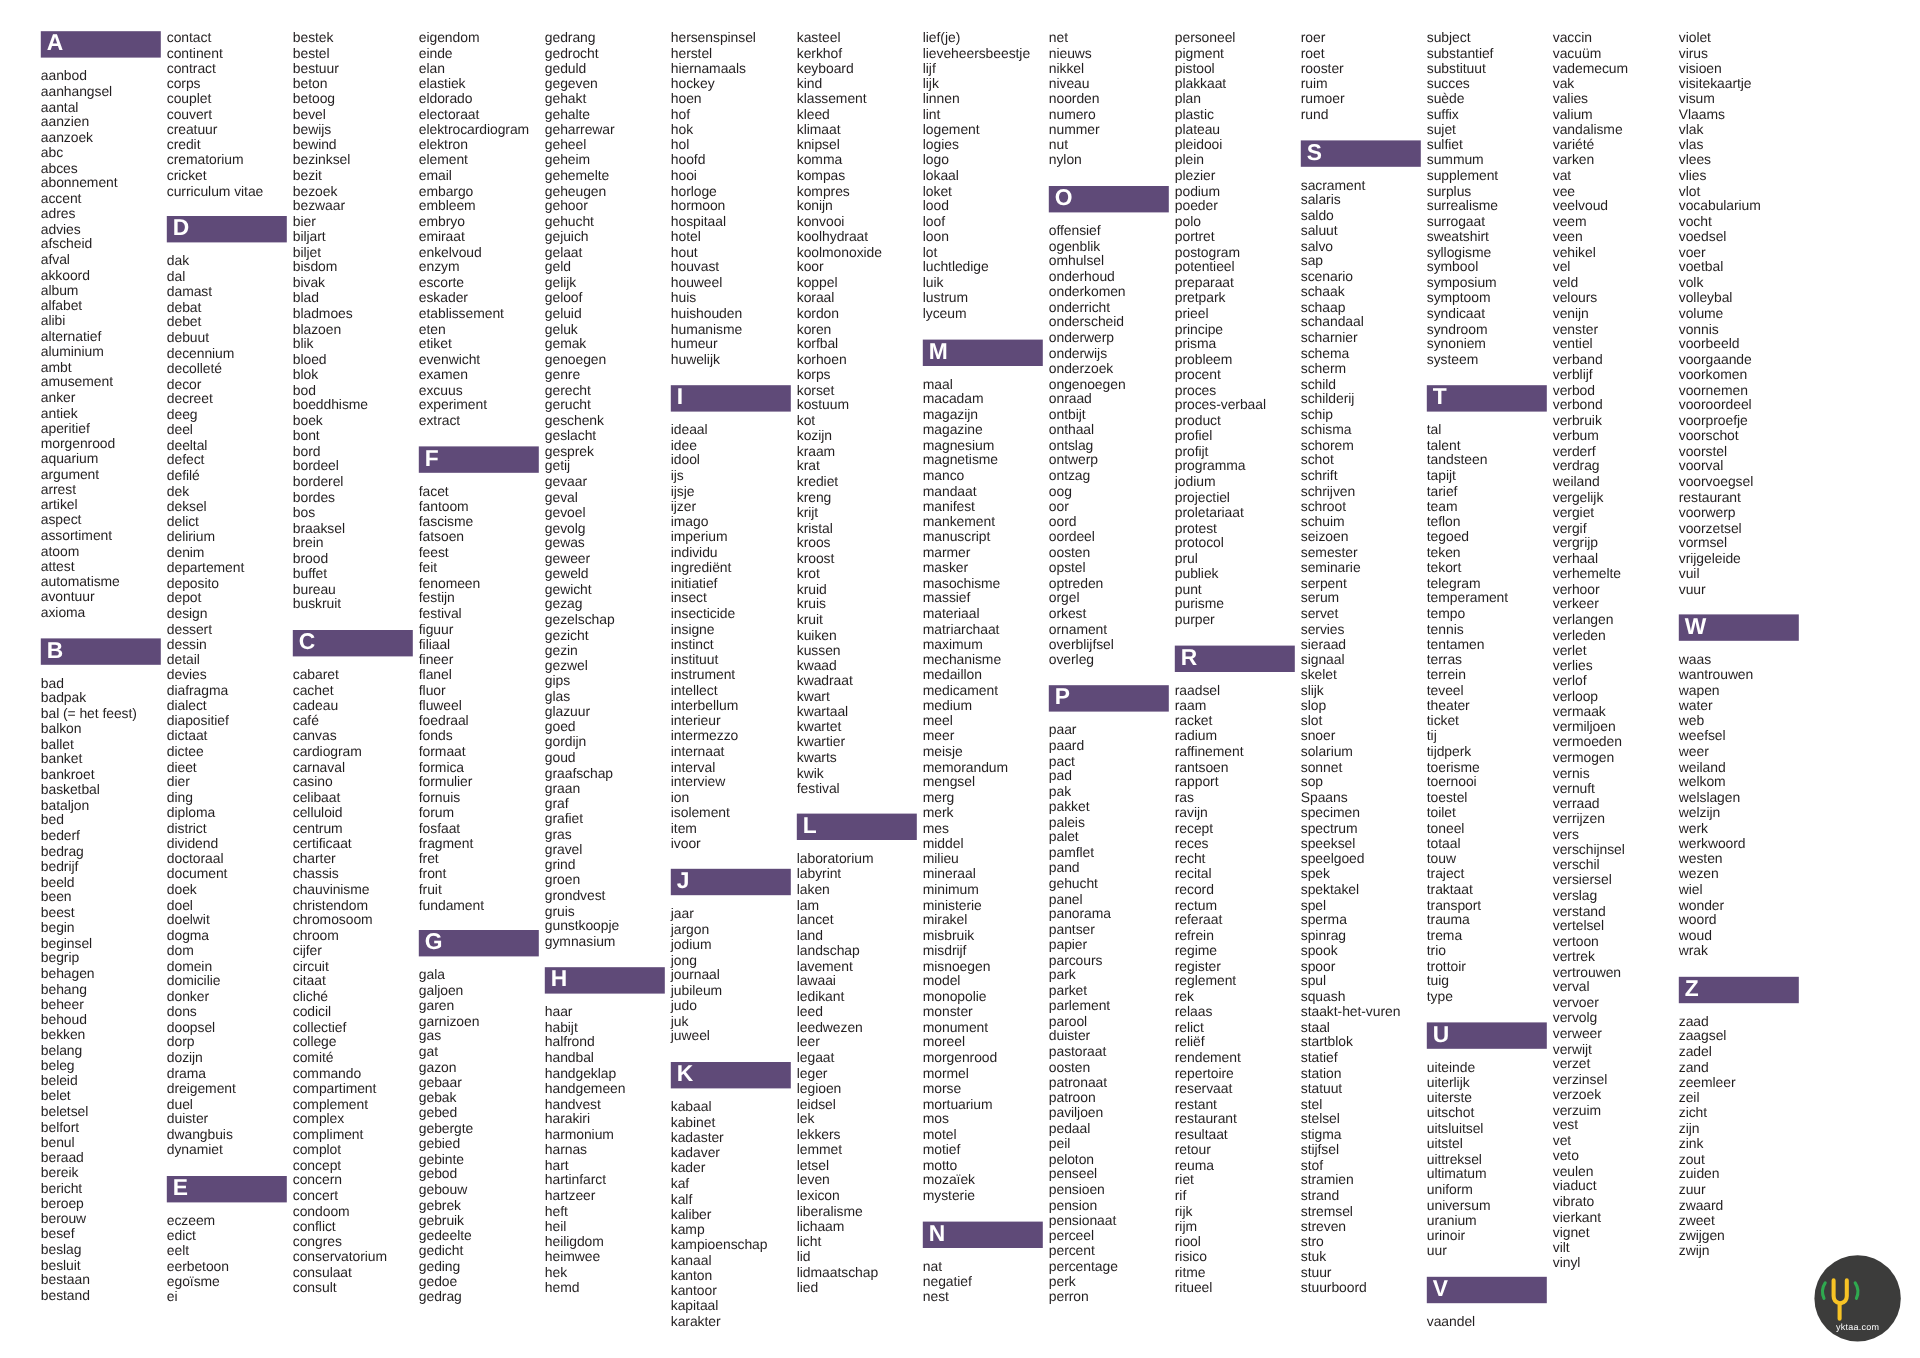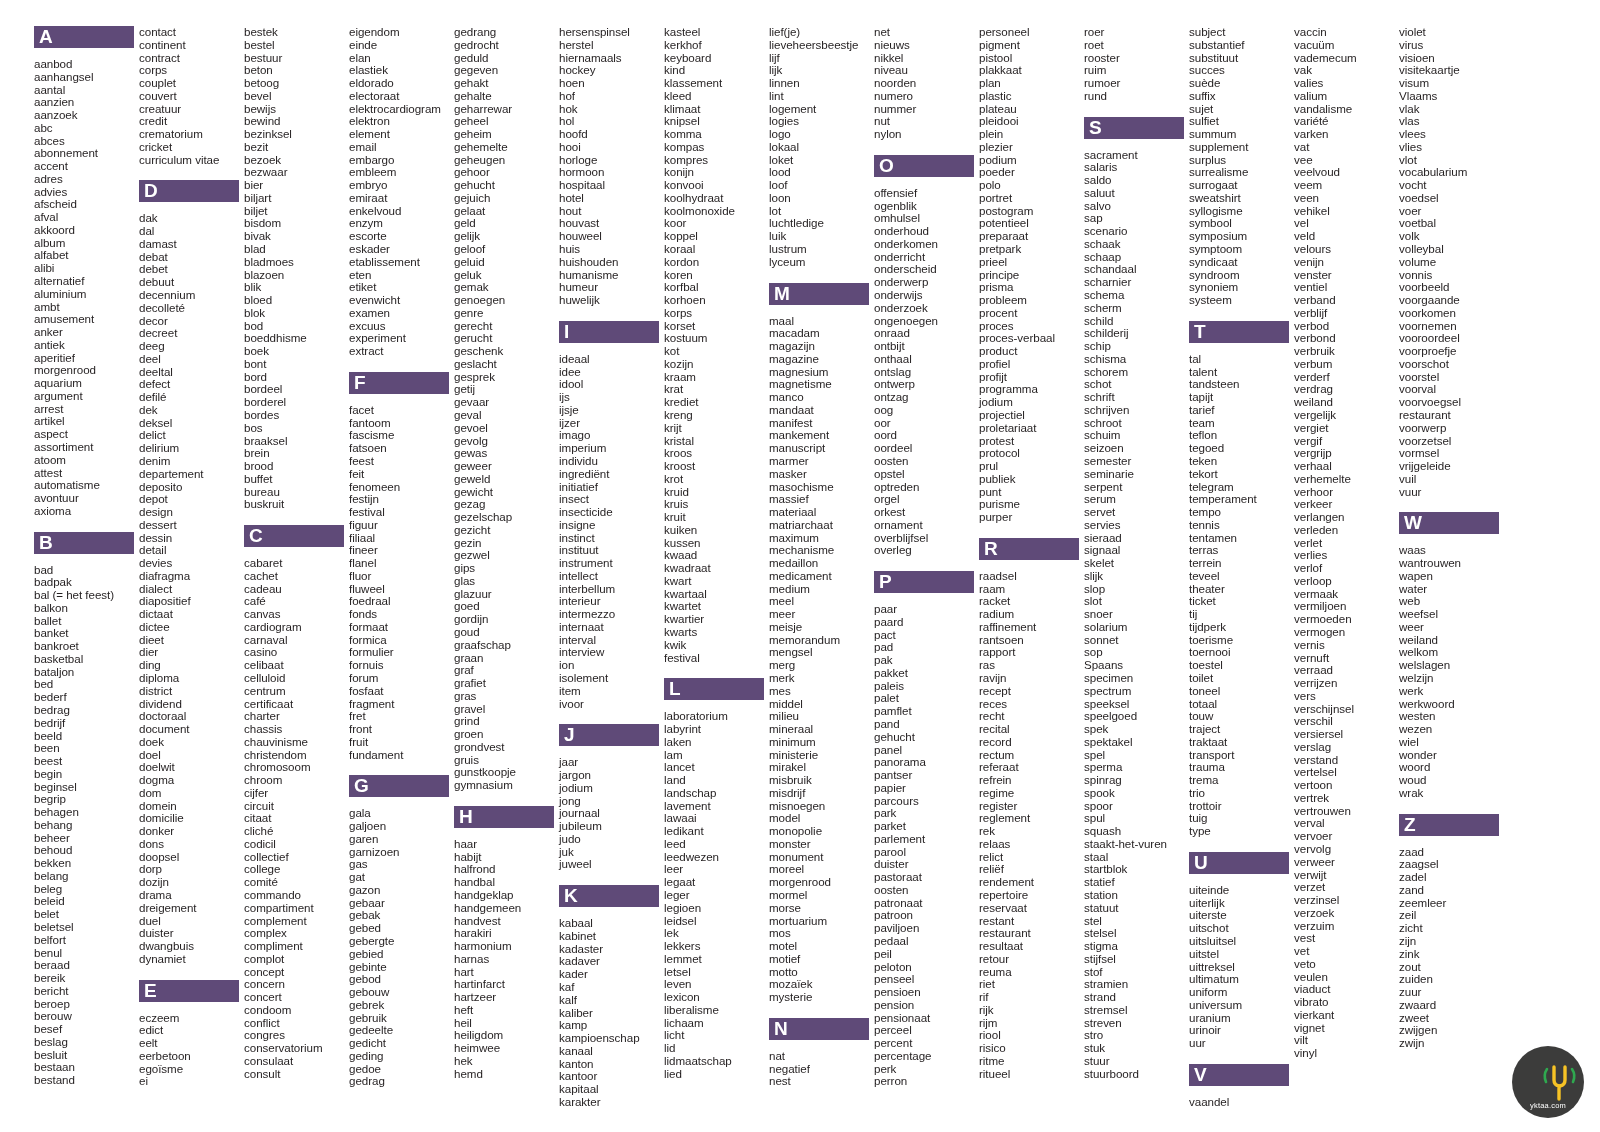--- a/index.html
+++ b/index.html
@@ -63,21 +63,21 @@
   #logo {
     position: absolute;
     right: 16px;
     bottom: 14px;
     width: 72px;
     height: 72px;
     border-radius: 50%;
     background: #3c3c3b;
     display: flex;
     align-items: center;
-    justify-content: flex-end;
+    justify-content: flex-start;
   }
   #logo svg { display:block; }
   #logo .cap {
     position: absolute;
     bottom: 8px;
     width: 100%;
     text-align: center;
     color: #ffffff;
     font-size: 7.5px;
     letter-spacing: 0.2px;

